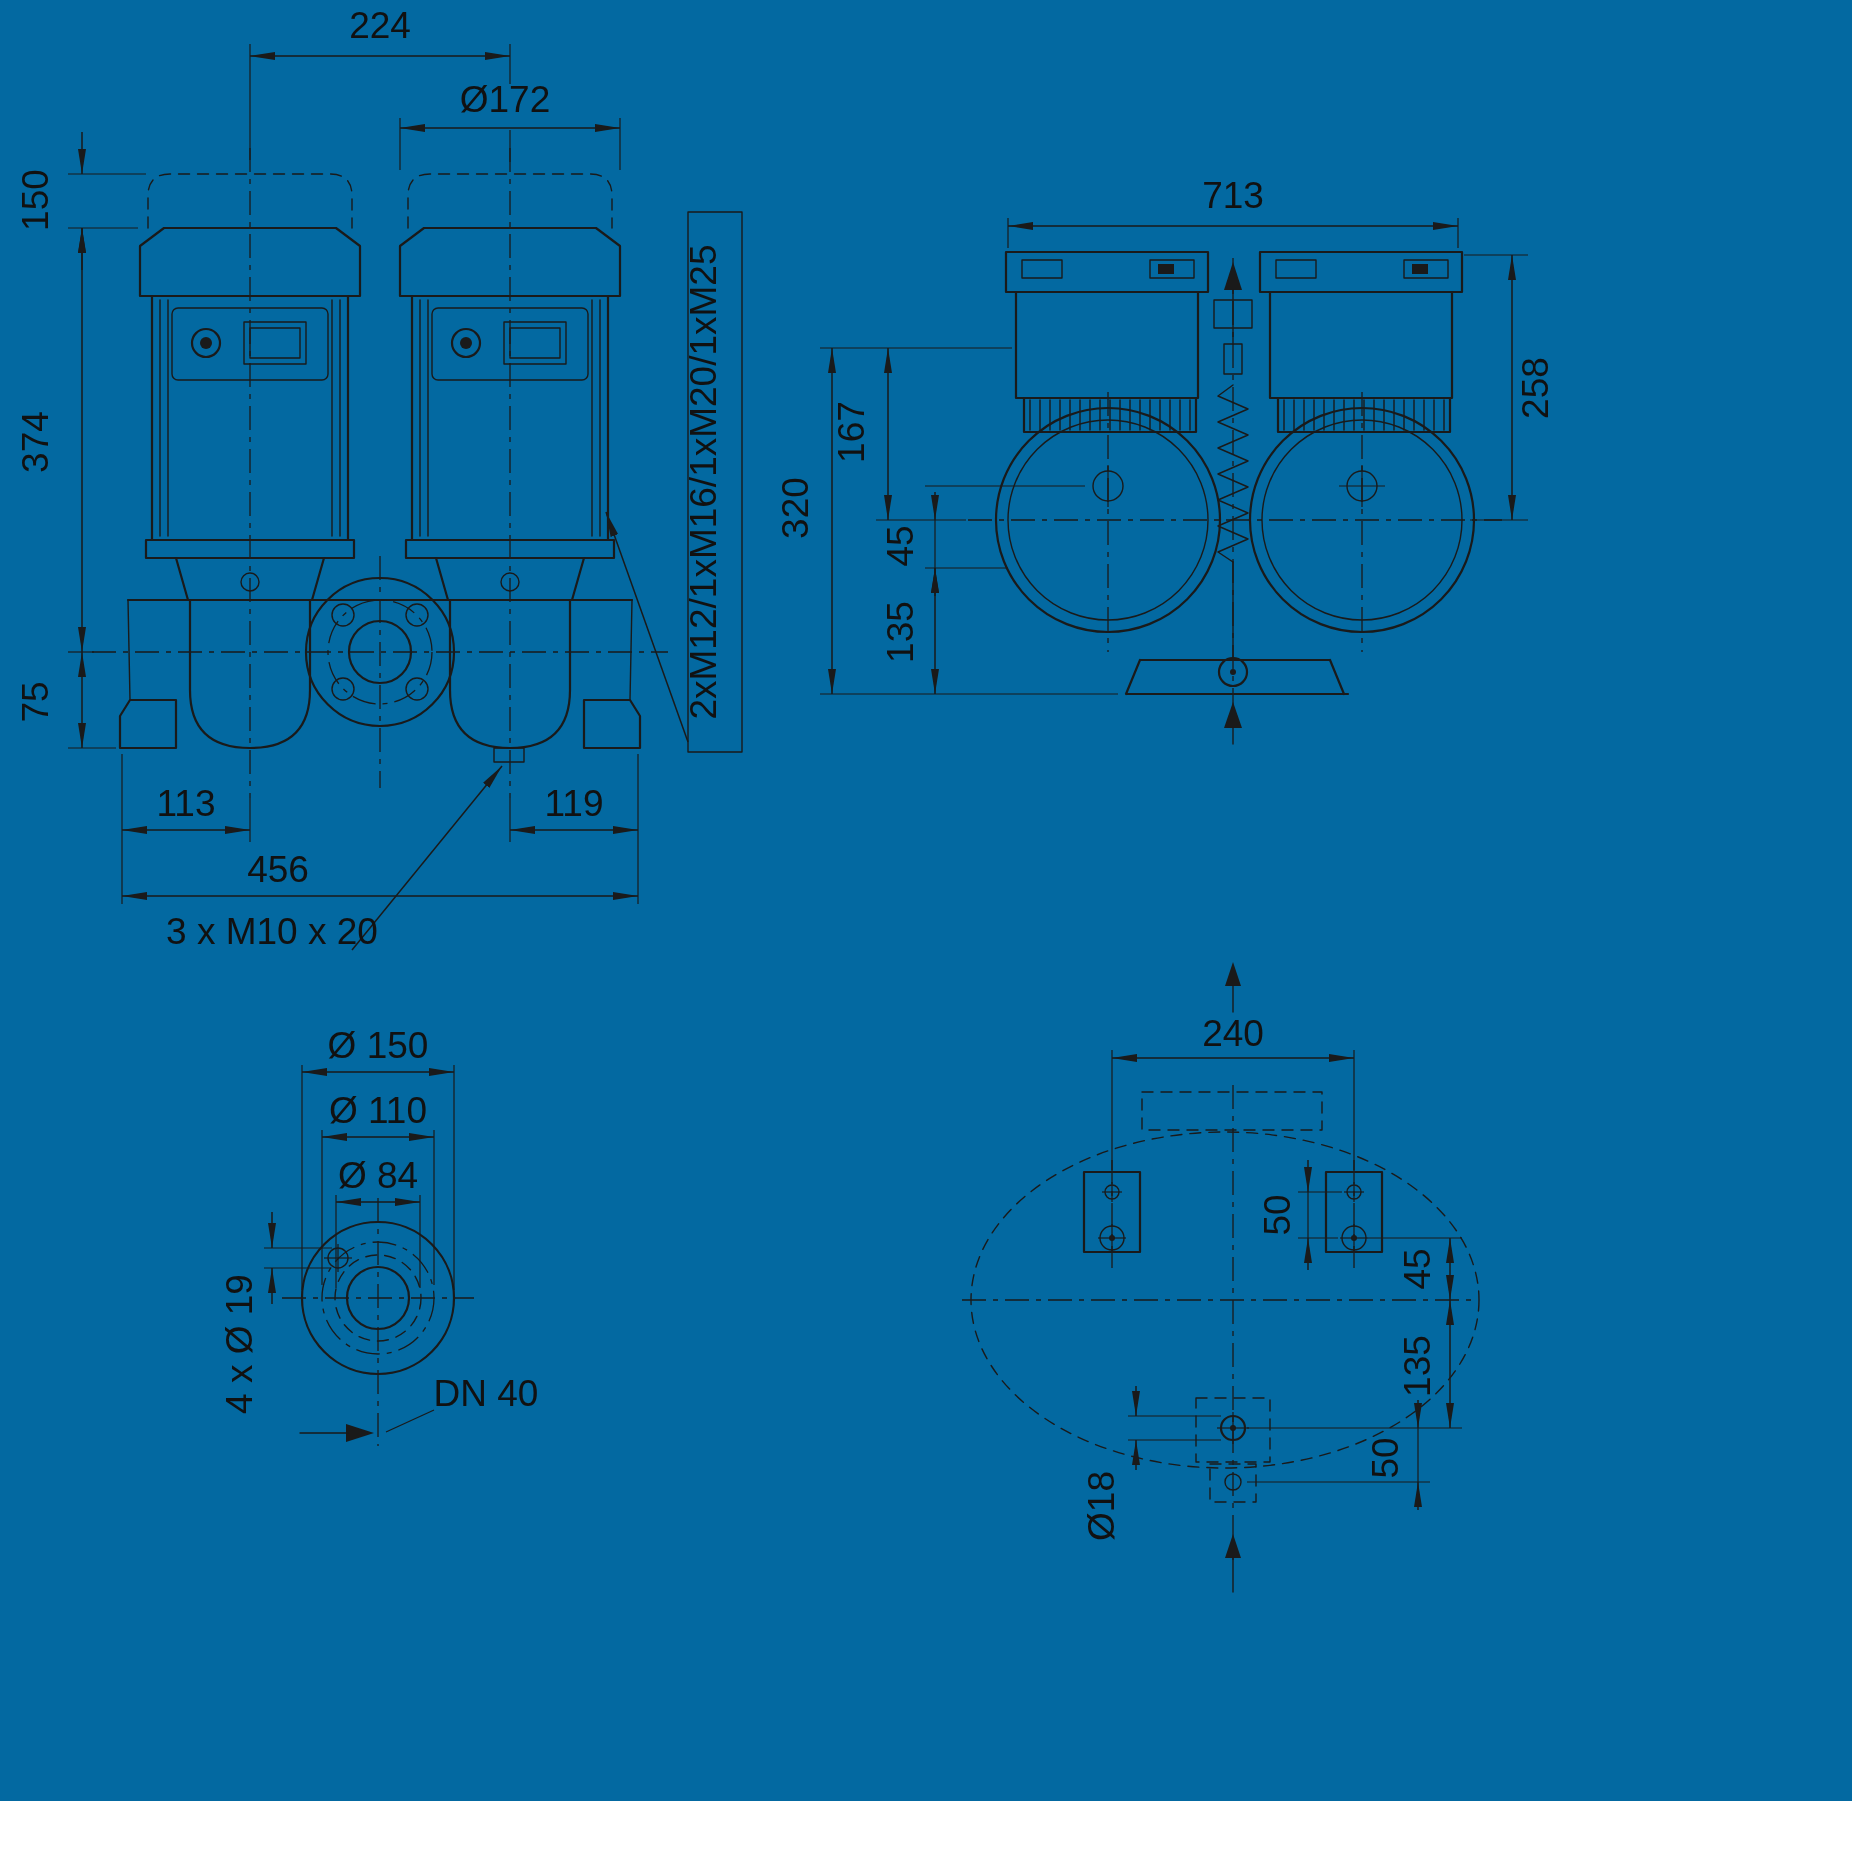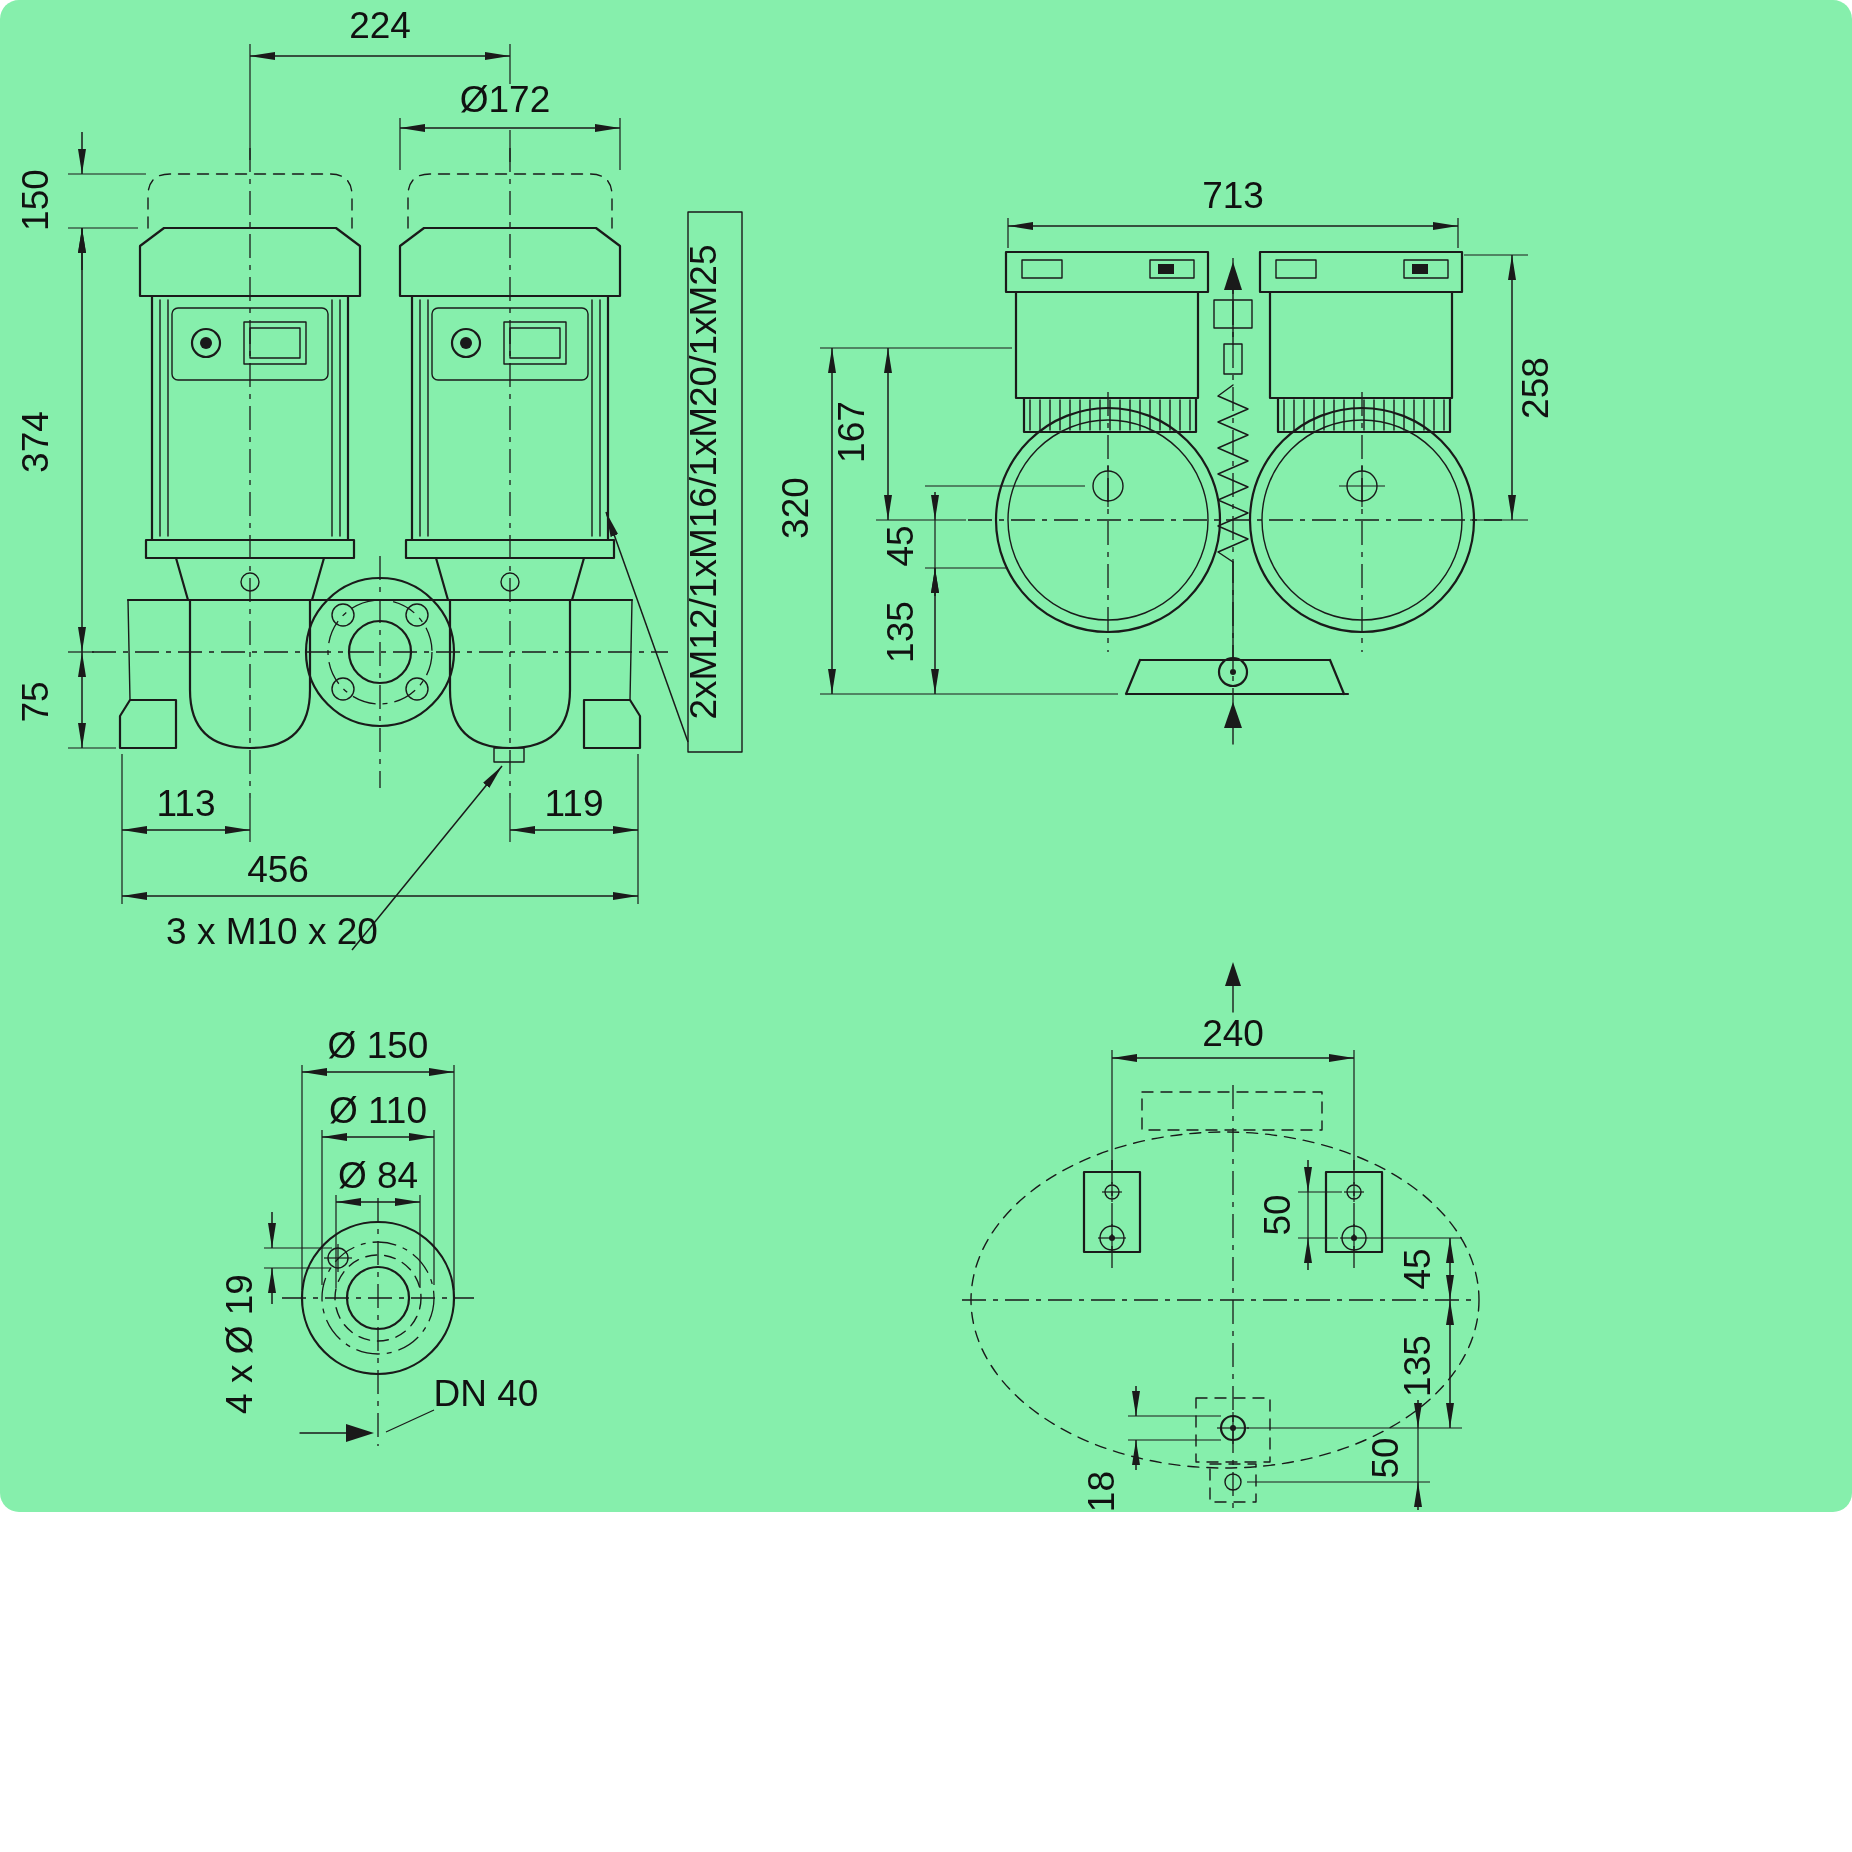--- a/index.html
+++ b/index.html
@@ -1,16 +1,16 @@
 <!DOCTYPE html>
 <html><head>
 <meta charset="utf-8">
 <style>
   html,body{margin:0;padding:0;background:#ffffff;}
-  #stage{position:relative;width:1852px;height:1512px;background:#86efac;overflow:hidden;border-radius:19px;}
+  #stage{position:relative;width:1852px;height:1801px;background:#0369a1;overflow:hidden;}
   svg{position:absolute;inset:0;}
   .ln{stroke:#1a1a1a;stroke-width:2.2;fill:none;stroke-linecap:round;stroke-linejoin:round;}
   .thin{stroke-width:1.4;}
   .dash{stroke-dasharray:11 8;}
   .cl{stroke:#1a1a1a;stroke-width:1.3;fill:none;stroke-dasharray:24 7 5 7;}
   .dim{stroke:#1a1a1a;stroke-width:1.5;fill:none;}
   .ext{stroke:#1a1a1a;stroke-width:1.2;fill:none;}
   text.d{font:37px "Liberation Sans", sans-serif;fill:#111;}
 </style>
 </head>

